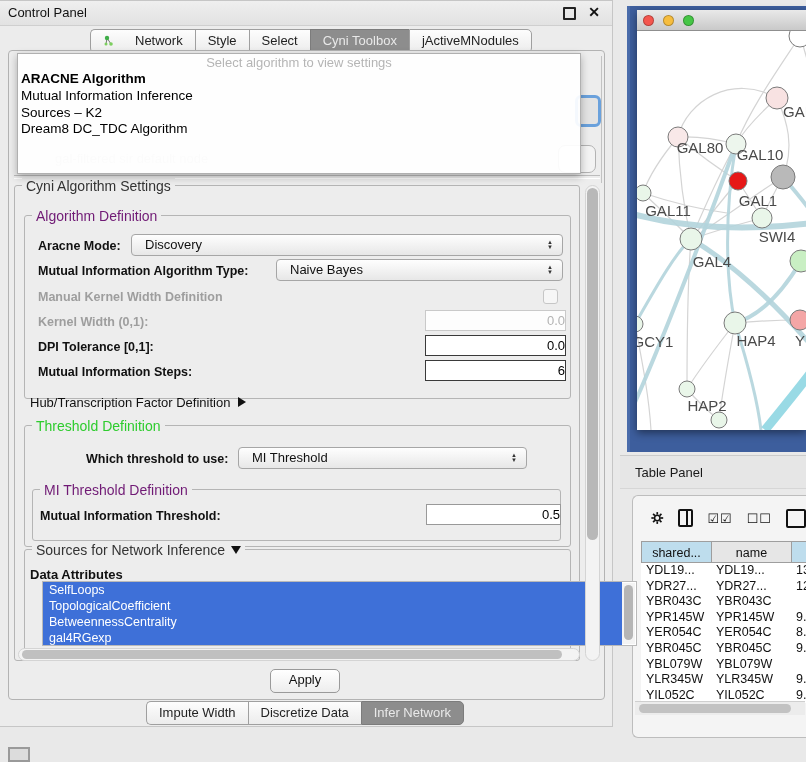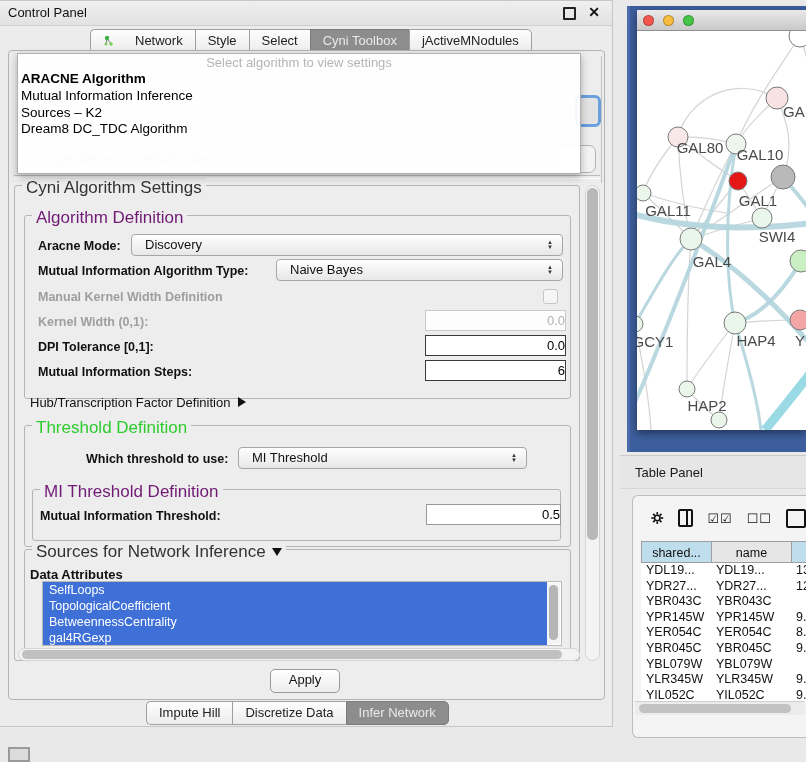--- a/index.html
+++ b/index.html
@@ -30,39 +30,39 @@
   .etched{position:absolute;left:14px;top:174px;width:586px;height:2px;border-top:1px solid #bcbcbc;border-bottom:1px solid #fff;z-index:1;}
 
   
   .algo-popup{position:absolute;left:17px;top:52px;width:562px;height:119px;background:rgba(255,255,255,0.93);border:1px solid #b0b0b0;box-shadow:0 3px 8px rgba(0,0,0,0.28);z-index:5;}
   .popup-placeholder{height:17px;text-align:center;color:#b5b5b5;font-size:13px;line-height:17px;}
   .popup-item{height:16.8px;line-height:16.8px;font-size:13.5px;color:#000;padding-left:3px;white-space:nowrap;}
   .popup-item.bold{font-weight:bold;}
 
   
   .groupbox{position:absolute;border:1px solid #b5b5b5;border-radius:3px;box-sizing:border-box;z-index:2;}
-  .group-title{position:absolute;top:-8px;left:7px;background:#ededed;padding:0 4px;font-size:17px;color:#333;white-space:nowrap;}
+  .group-title{position:absolute;top:-8px;left:7px;background:#ededed;padding:0 4px;font-size:14px;color:#333;white-space:nowrap;}
   .group-title.blue{color:#701a75;text-align:center;}
   .group-title.green{color:#2ecc2e;}
 
   .f-label{position:absolute;font-size:12.5px;font-weight:bold;color:#111;z-index:3;white-space:nowrap;}
   .f-label.disabled{color:#9e9e9e;}
   .combo{position:absolute;background:linear-gradient(#fefefe,#e7e7e7);border:1px solid #a6a6a6;border-radius:4px;font-size:13px;color:#111;line-height:20px;padding-left:13px;box-sizing:border-box;z-index:3;}
   .combo .spin{position:absolute;right:9px;top:0;height:100%;display:flex;flex-direction:column;justify-content:center;font-size:6px;color:#333;line-height:5px;}
   .tfield{position:absolute;background:#fff;font-size:13px;text-align:right;padding-right:0;line-height:19px;box-sizing:border-box;z-index:3;}
   .tfield.dark{border:1.5px solid #3a3a3a;color:#000;}
   .tfield.gray{border:1px solid #999;color:#000;}
   .tfield.off{border:1px solid #c9c9c9;color:#b3b3b3;background:#fdfdfd;}
   .checkbox{position:absolute;width:13px;height:13px;border:1px solid #c6c6c6;border-radius:3px;background:#f6f6f6;z-index:3;}
   .expander{position:absolute;font-size:13px;color:#111;z-index:3;}
   .tri-right{display:inline-block;margin-left:8px;width:0;height:0;border-left:8px solid #111;border-top:5px solid transparent;border-bottom:5px solid transparent;}
   .tri-down{display:inline-block;margin-left:6px;width:0;height:0;border-top:8px solid #111;border-left:5px solid transparent;border-right:5px solid transparent;vertical-align:1px;}
 
   
-  .attr-list{position:absolute;left:42px;top:580px;width:520px;height:65px;background:#fff;border:1px solid #b9b9b9;overflow:hidden;z-index:3;box-sizing:border-box;}
+  .attr-list{position:absolute;left:42px;top:580px;width:595px;height:65px;background:#fff;border:1px solid #b9b9b9;overflow:hidden;z-index:3;box-sizing:border-box;}
   .list-item{height:16px;line-height:16px;font-size:12.5px;color:#fff;background:#3e70d8;padding-left:6px;margin-right:14px;}
   .list-scroll{position:absolute;right:1px;top:1px;width:13px;height:61px;background:#f4f4f4;}
   .list-thumb{position:absolute;right:2px;top:2px;width:9px;height:55px;background:#b5b5b5;border-radius:5px;}
 
   
   .vscroll{position:absolute;left:585px;top:184px;width:15px;height:476px;background:#f3f3f3;border:1px solid #d4d4d4;border-radius:8px;box-sizing:border-box;z-index:4;}
   .vscroll .thumb{position:absolute;left:1px;top:2px;width:11px;height:352px;background:#b8b8b8;border-radius:6px;}
   .hscroll{position:absolute;left:18px;top:647px;width:562px;height:13px;background:#f3f3f3;border:1px solid #d4d4d4;border-radius:7px;box-sizing:border-box;z-index:4;}
   .hscroll .thumb{position:absolute;left:3px;top:1px;width:540px;height:9px;background:#c0c0c0;border-radius:5px;}
 
@@ -229,21 +229,21 @@
         <div class="thumb"></div>
       </div>
     <div class="vscroll">
         <div class="thumb"></div>
       </div>
 
     <div class="apply-btn">Apply</div>
 
     <div class="tabstrip" style="left:146px;top:700px;" id="bottom-tabs">
         <div class="tab">
-          <span>Impute Hill</span>
+          <span>Impute Width</span>
         </div>
         <div class="tab">
           <span>Discretize Data</span>
         </div>
         <div class="tab active">
           <span>Infer Network</span>
         </div>
       </div>
   </div>
 

